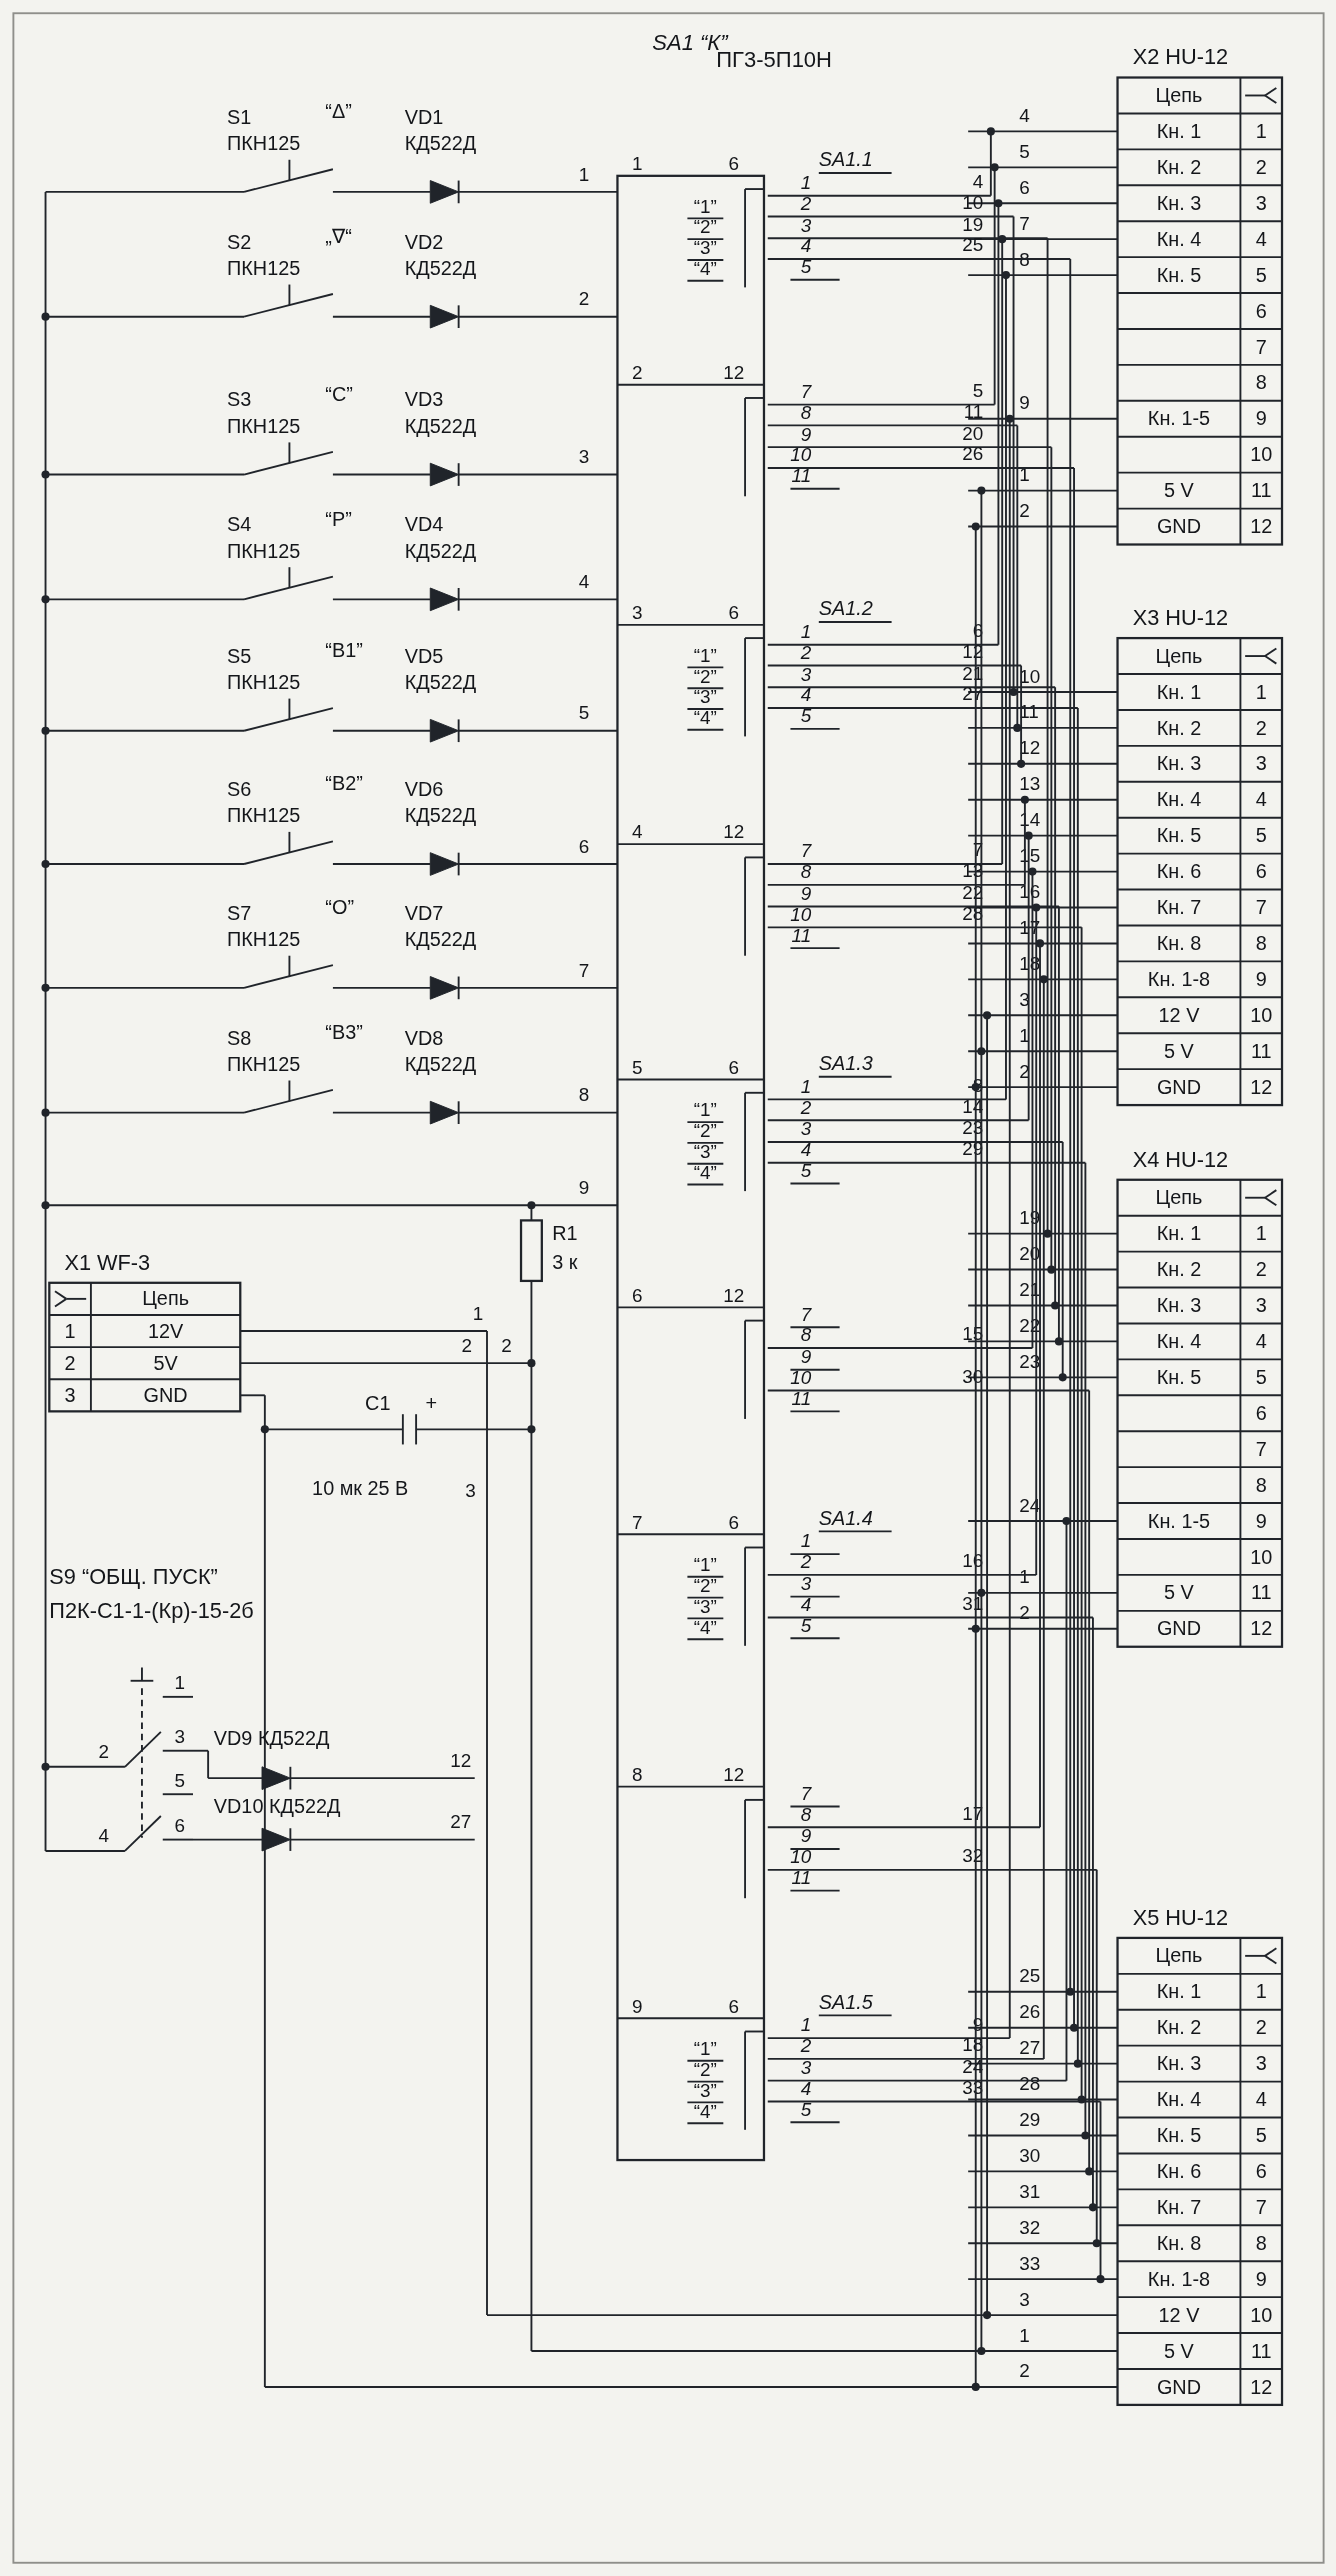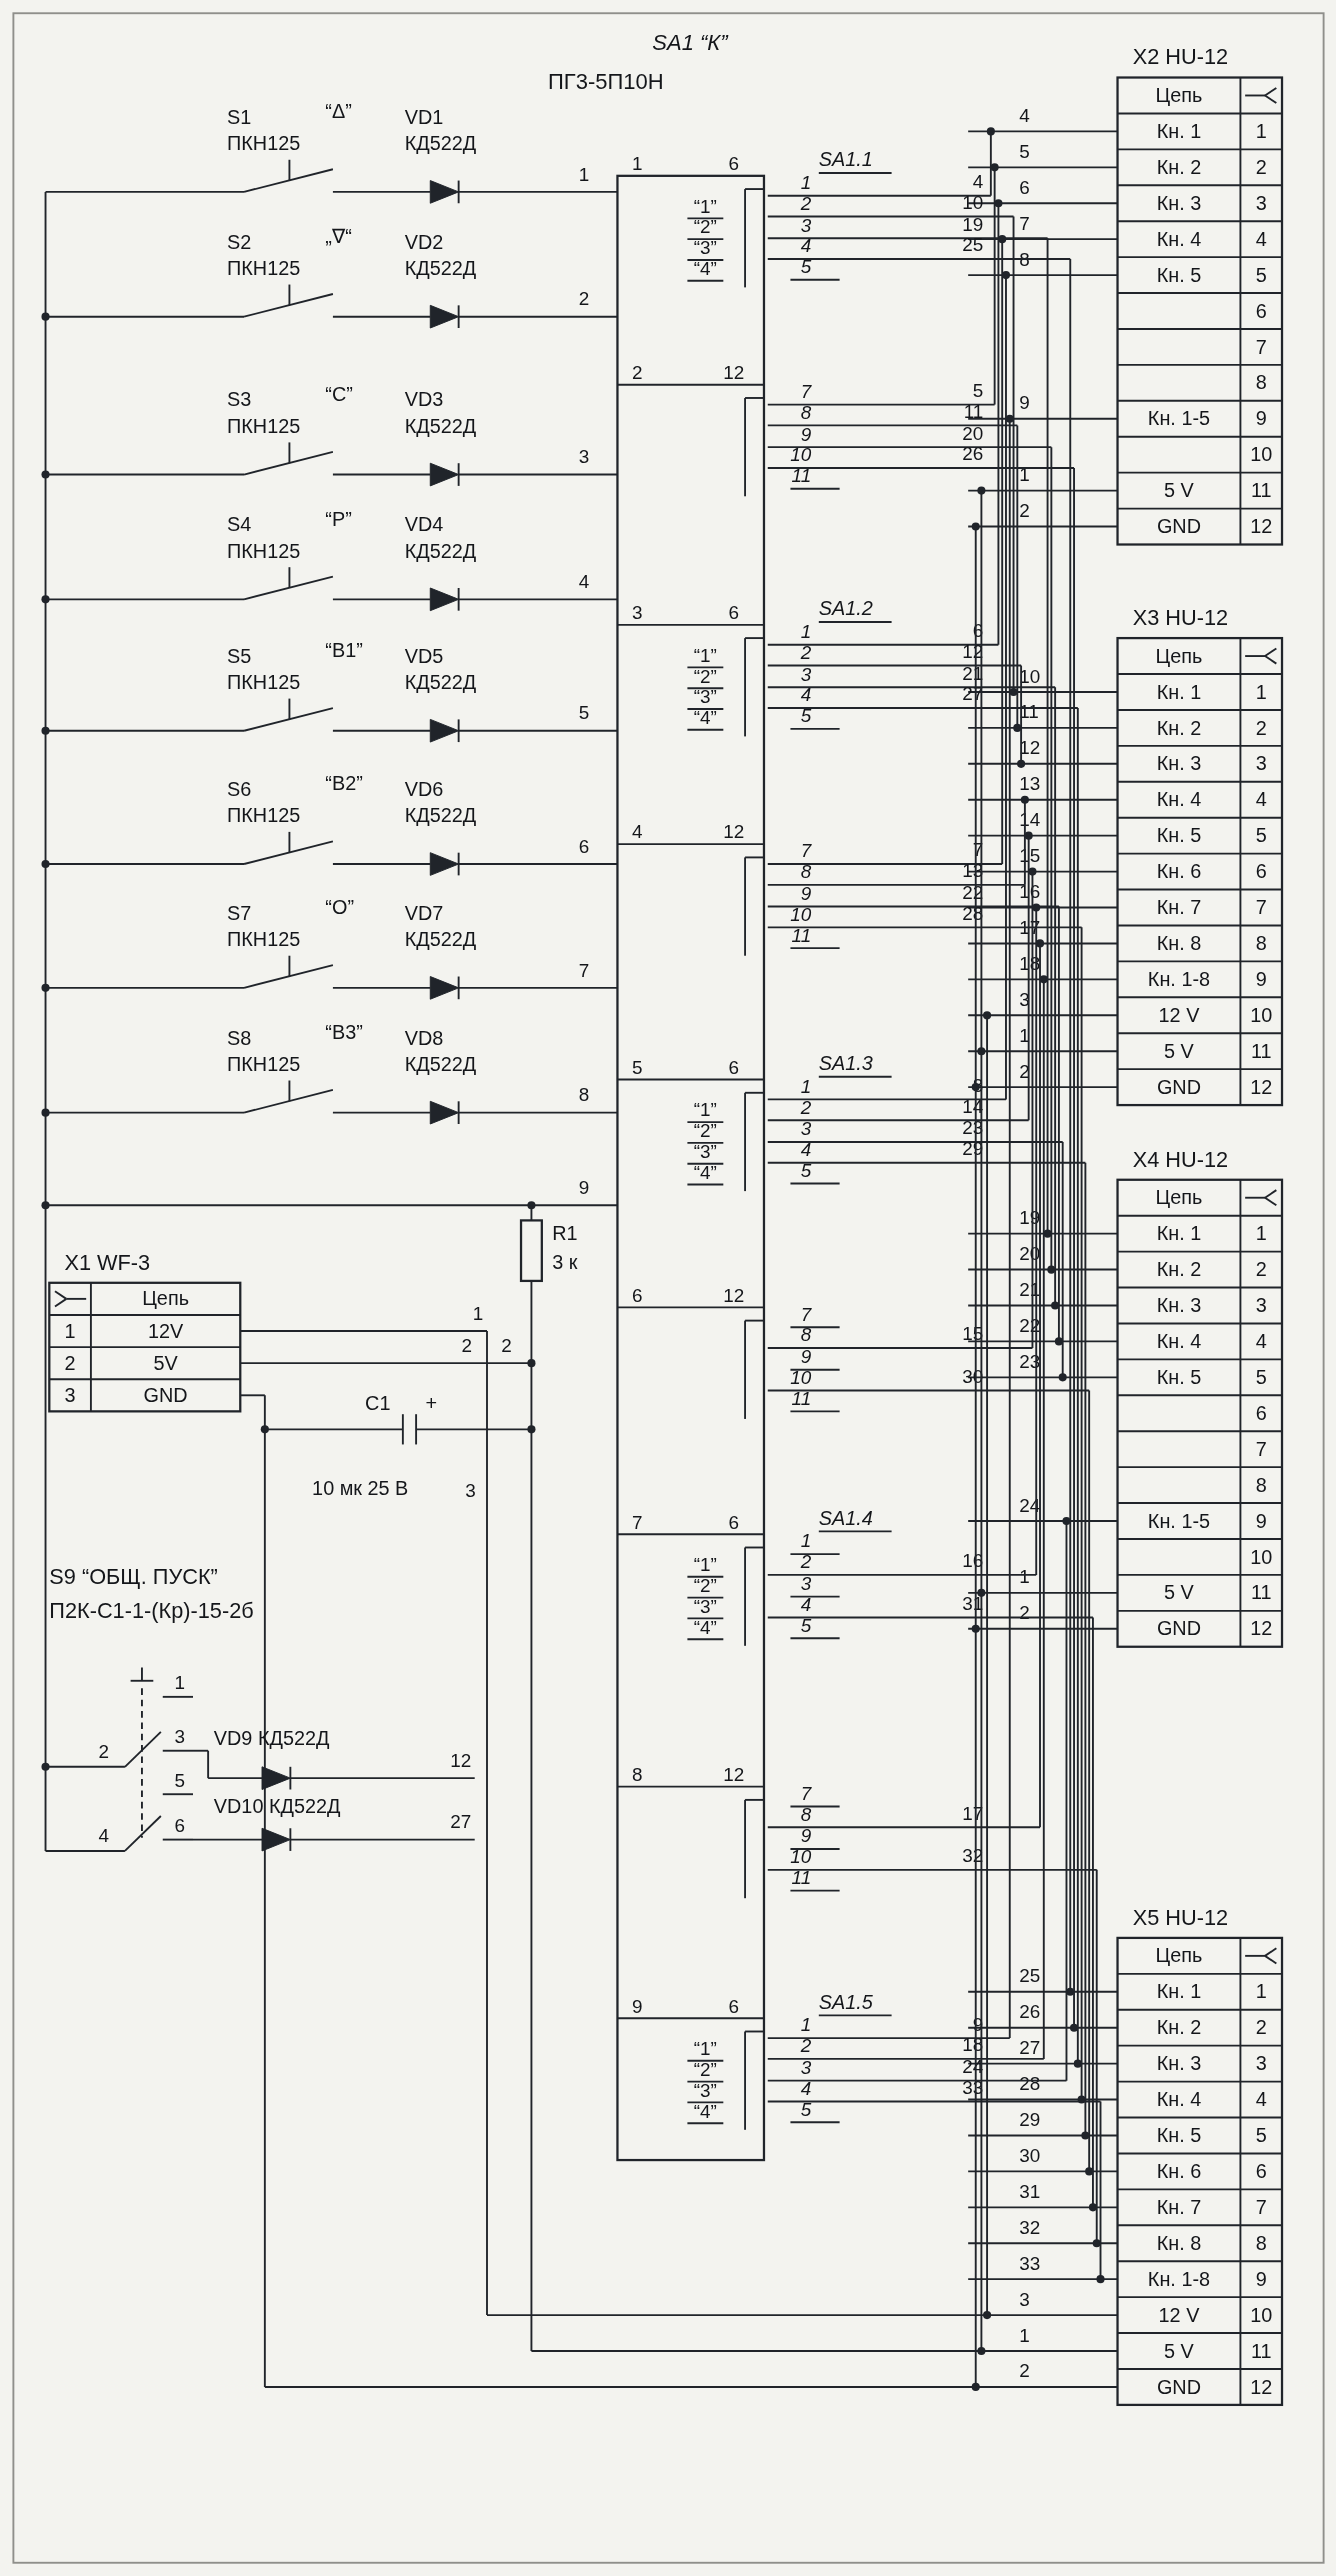--- a/index.html
+++ b/index.html
@@ -742,15 +742,15 @@
       <text x="226" y="1846" class="">VD9 КД522Д</text>
       <text x="476" y="1869" class="num">12</text>
       <line x1="204" y1="1946" x2="277" y2="1946" class="w"></line>
       <polygon points="277,1934 277,1958 307,1946" class="dio"></polygon>
       <line x1="307" y1="1934" x2="307" y2="1958" class="w"></line>
       <line x1="307" y1="1946" x2="502" y2="1946" class="w"></line>
       <text x="226" y="1918" class="">VD10 КД522Д</text>
       <text x="476" y="1934" class="num">27</text>
     </svg>
   <div class="lbl" style="left:548px;top:30px;width:284px;text-align:center;font-style:italic;">SA1 “К”</div>
-  <div class="lbl" style="left:548px;top:69px;width:284px;text-align:left;">ПГ3-5П10Н</div>
+  <div class="lbl" style="left:548px;top:47px;width:284px;text-align:right;">ПГ3-5П10Н</div>
 </div>
 
 
 </body></html>

